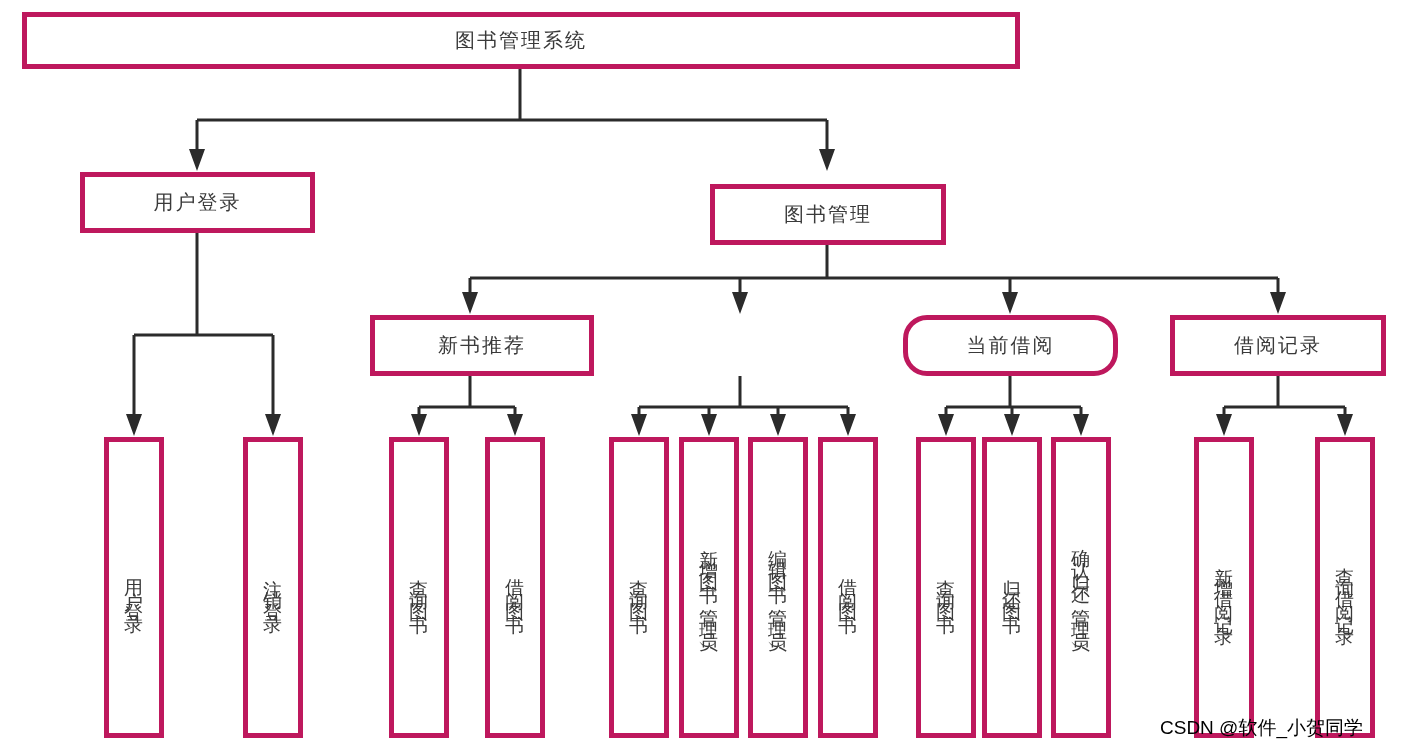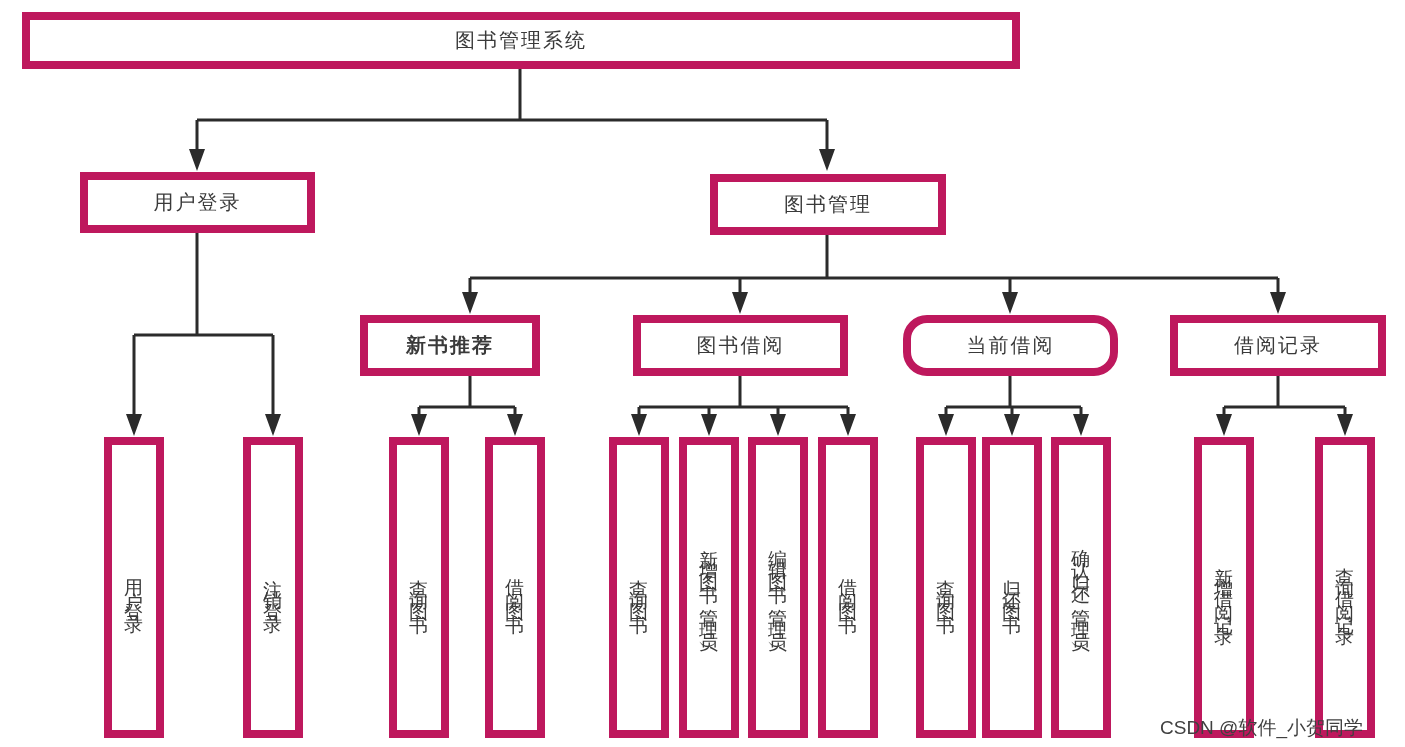--- a/index.html
+++ b/index.html
@@ -13,21 +13,21 @@
   }
   .connectors {
     position: absolute;
     left: 0; top: 0;
     z-index: 0;
   }
   .node {
     position: absolute;
     box-sizing: border-box;
     background: #ffffff;
-    border: 8px solid #be185d;
+    border: 5px solid #be185d;
     color: #3a3a3a;
     display: flex;
     align-items: center;
     justify-content: center;
     z-index: 1;
   }
   .node.h {
     font-size: 20px;
     letter-spacing: 2px;
     white-space: nowrap;
@@ -38,21 +38,21 @@
     font-size: 19px;
     letter-spacing: 12px;
     line-height: 1;
   }
   .watermark {
     position: absolute;
     left: 1160px;
     top: 715px;
     z-index: 2;
     font-size: 19px;
-    color: #404040;
+    color: #000000;
     white-space: nowrap;
   }
 </style>
 </head>
 <body>
 
 <div class="canvas">
 
   <svg class="connectors" width="1405" height="747" viewBox="0 0 1405 747">
     <path fill="none" stroke="#2b2b2b" stroke-width="3" d="M520 69 V120 M197 120 H827 M197 120 V156 M827 120 V156
@@ -67,24 +67,23 @@
              M462 292 h16 L470 314 z M732 292 h16 L740 314 z M1002 292 h16 L1010 314 z M1270 292 h16 L1278 314 z
              M411 414 h16 L419 436 z M507 414 h16 L515 436 z
              M631 414 h16 L639 436 z M701 414 h16 L709 436 z M770 414 h16 L778 436 z M840 414 h16 L848 436 z
              M938 414 h16 L946 436 z M1004 414 h16 L1012 436 z M1073 414 h16 L1081 436 z
              M1216 414 h16 L1224 436 z M1337 414 h16 L1345 436 z"></path>
   </svg>
 
   <div class="node h" style="left:22px; top:12px; width:998px; height:57px;">图书管理系统</div>
 
   <div class="node h" style="left:80px; top:172px; width:235px; height:61px;">用户登录</div>
-  <div class="node h" style="left:710px; top:174px; width:236px; height:61px;">图书管理</div>
+  <div class="node h" style="left:710px; top:184px; width:236px; height:61px;">图书管理</div>
 
-  <div class="node h" style="left:360px; top:315px; width:180px; height:61px;font-weight:bold;">新书推荐</div>
-  <div class="node h" style="left:633px; top:315px; width:215px; height:61px;">图书借阅</div>
+  <div class="node h" style="left:370px; top:315px; width:224px; height:61px;">新书推荐</div>
   <div class="node h" style="left:903px; top:315px; width:215px; height:61px;border-radius:24px;">当前借阅</div>
   <div class="node h" style="left:1170px; top:315px; width:216px; height:61px;font-family:Liberation Mono, monospace;">借阅记录</div>
 
   <div class="node leaf" style="left:104px; top:437px; width:60px; height:301px;">用户登录</div>
   <div class="node leaf" style="left:243px; top:437px; width:60px; height:301px;">注销登录</div>
 
   <div class="node leaf" style="left:389px; top:437px; width:60px; height:301px;">查询图书</div>
   <div class="node leaf" style="left:485px; top:437px; width:60px; height:301px;">借阅图书</div>
 
   <div class="node leaf" style="left:609px; top:437px; width:60px; height:301px;">查询图书</div>

